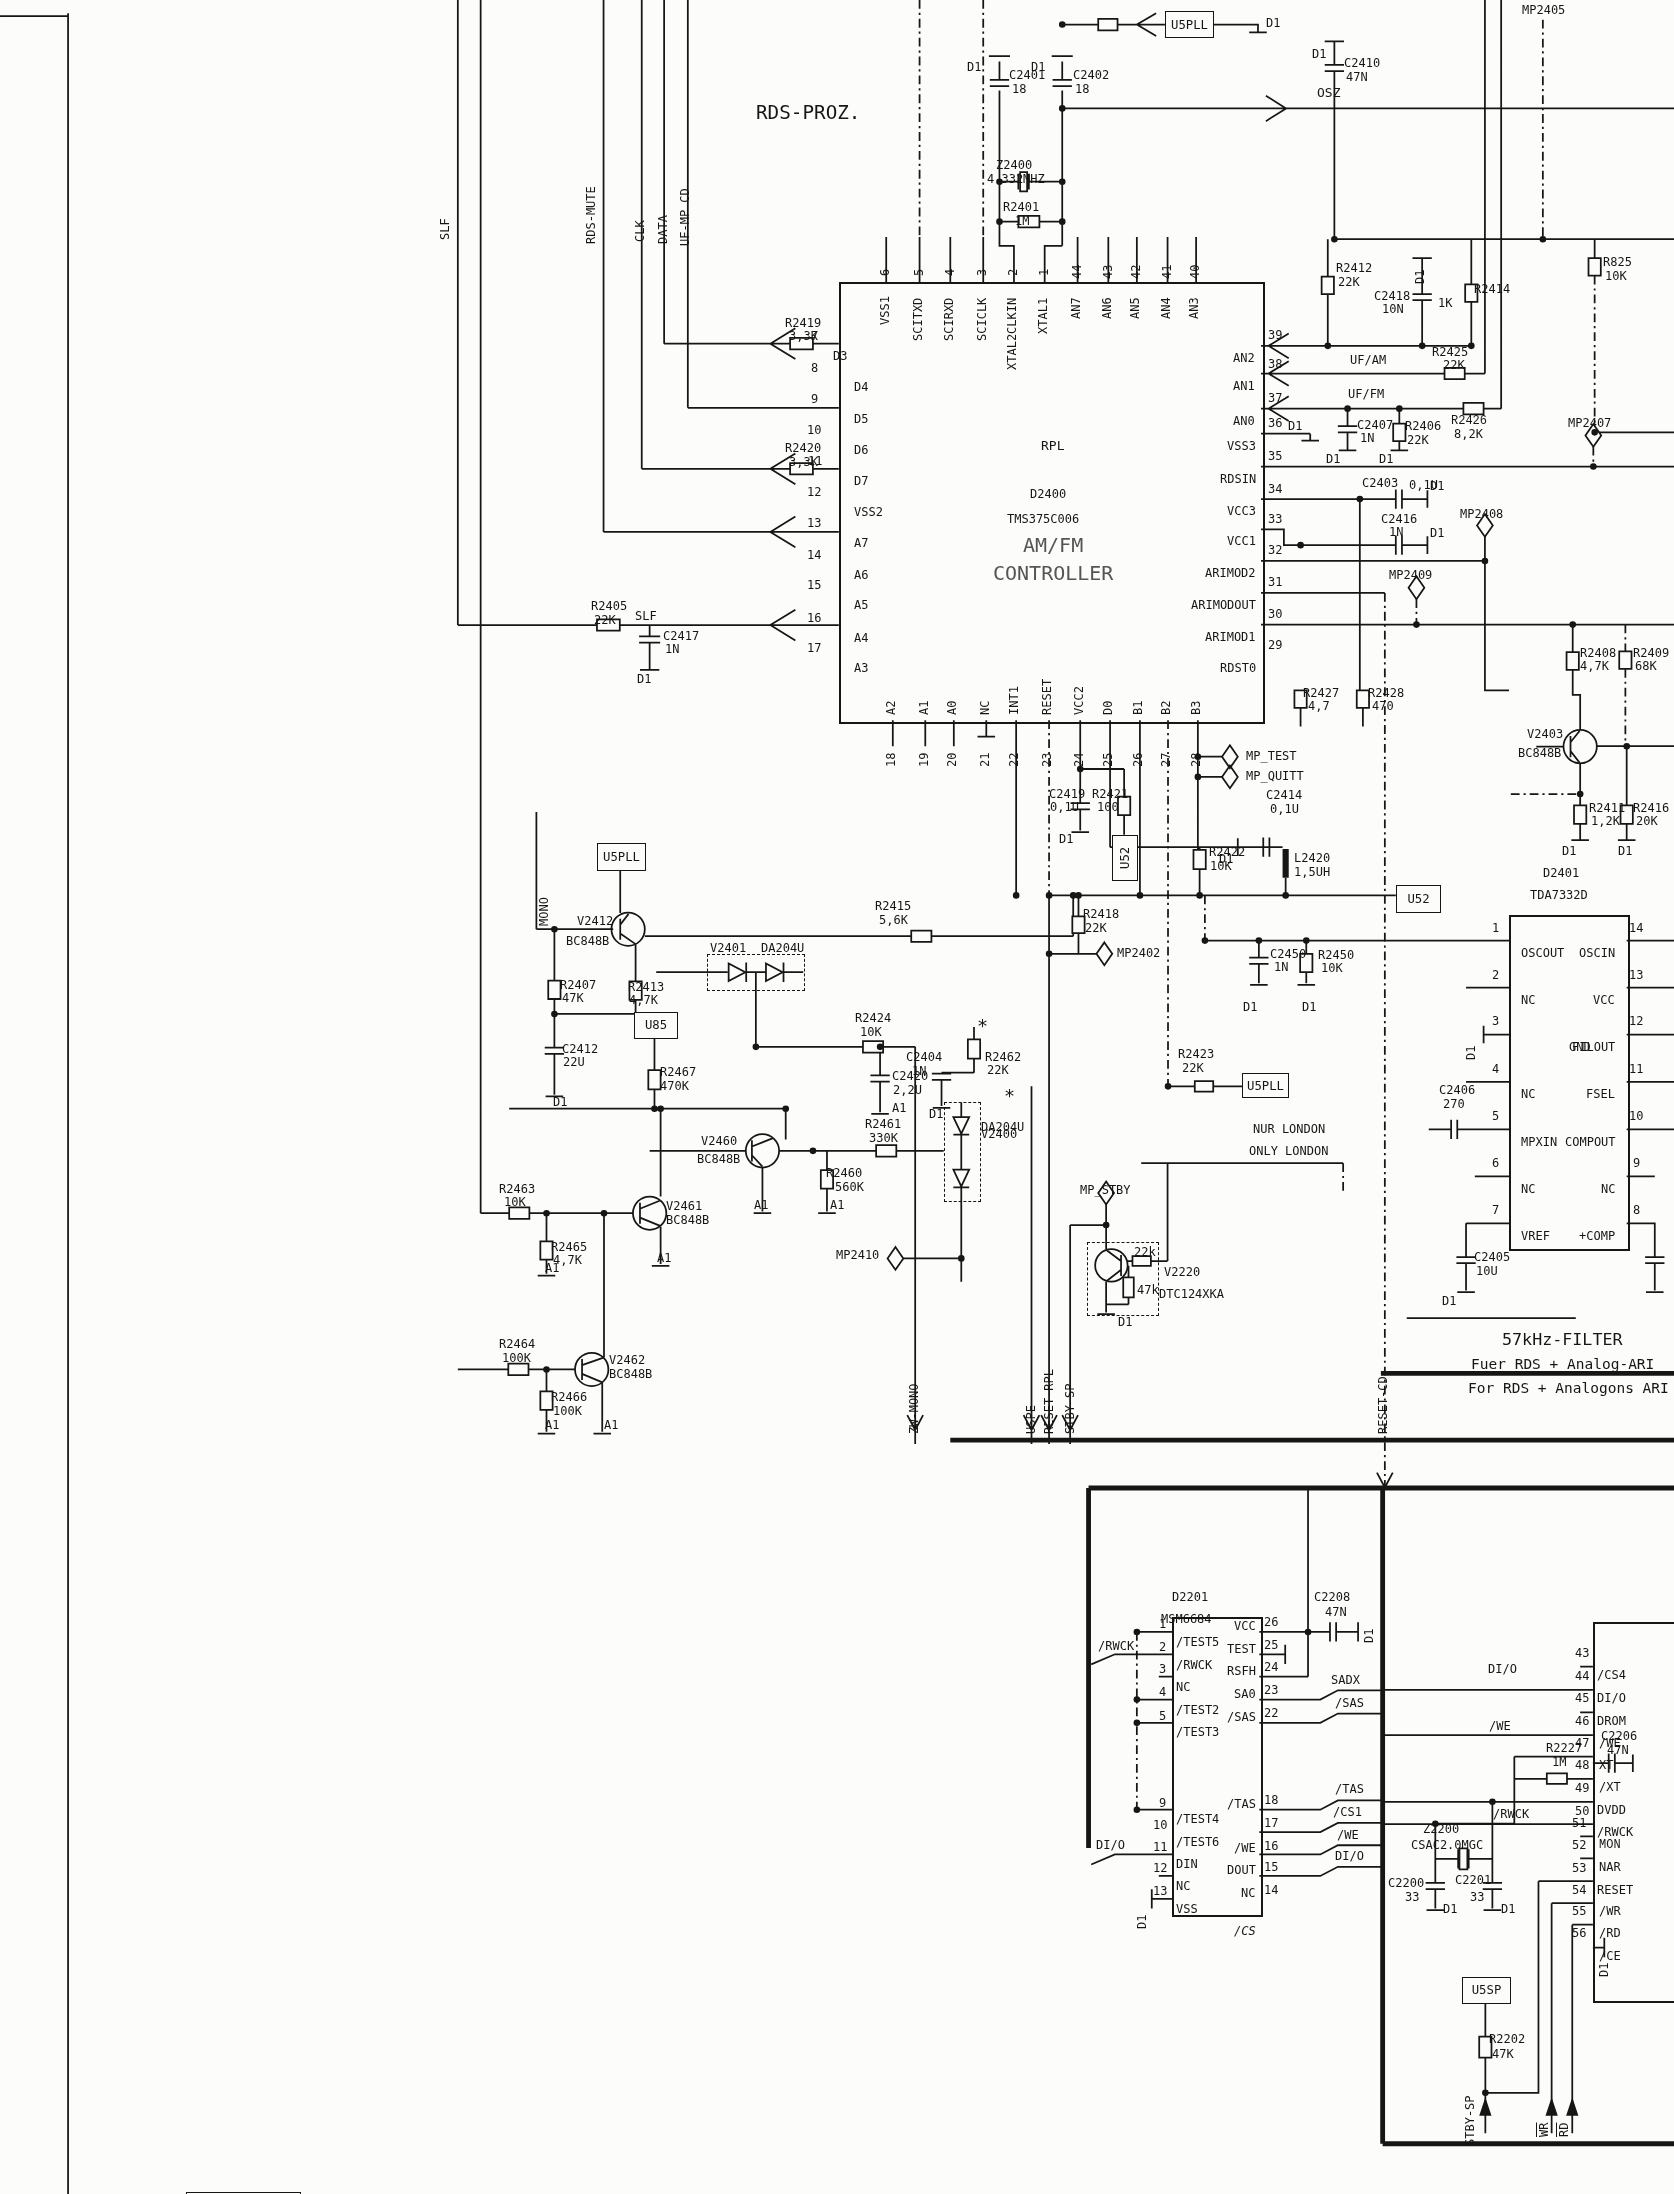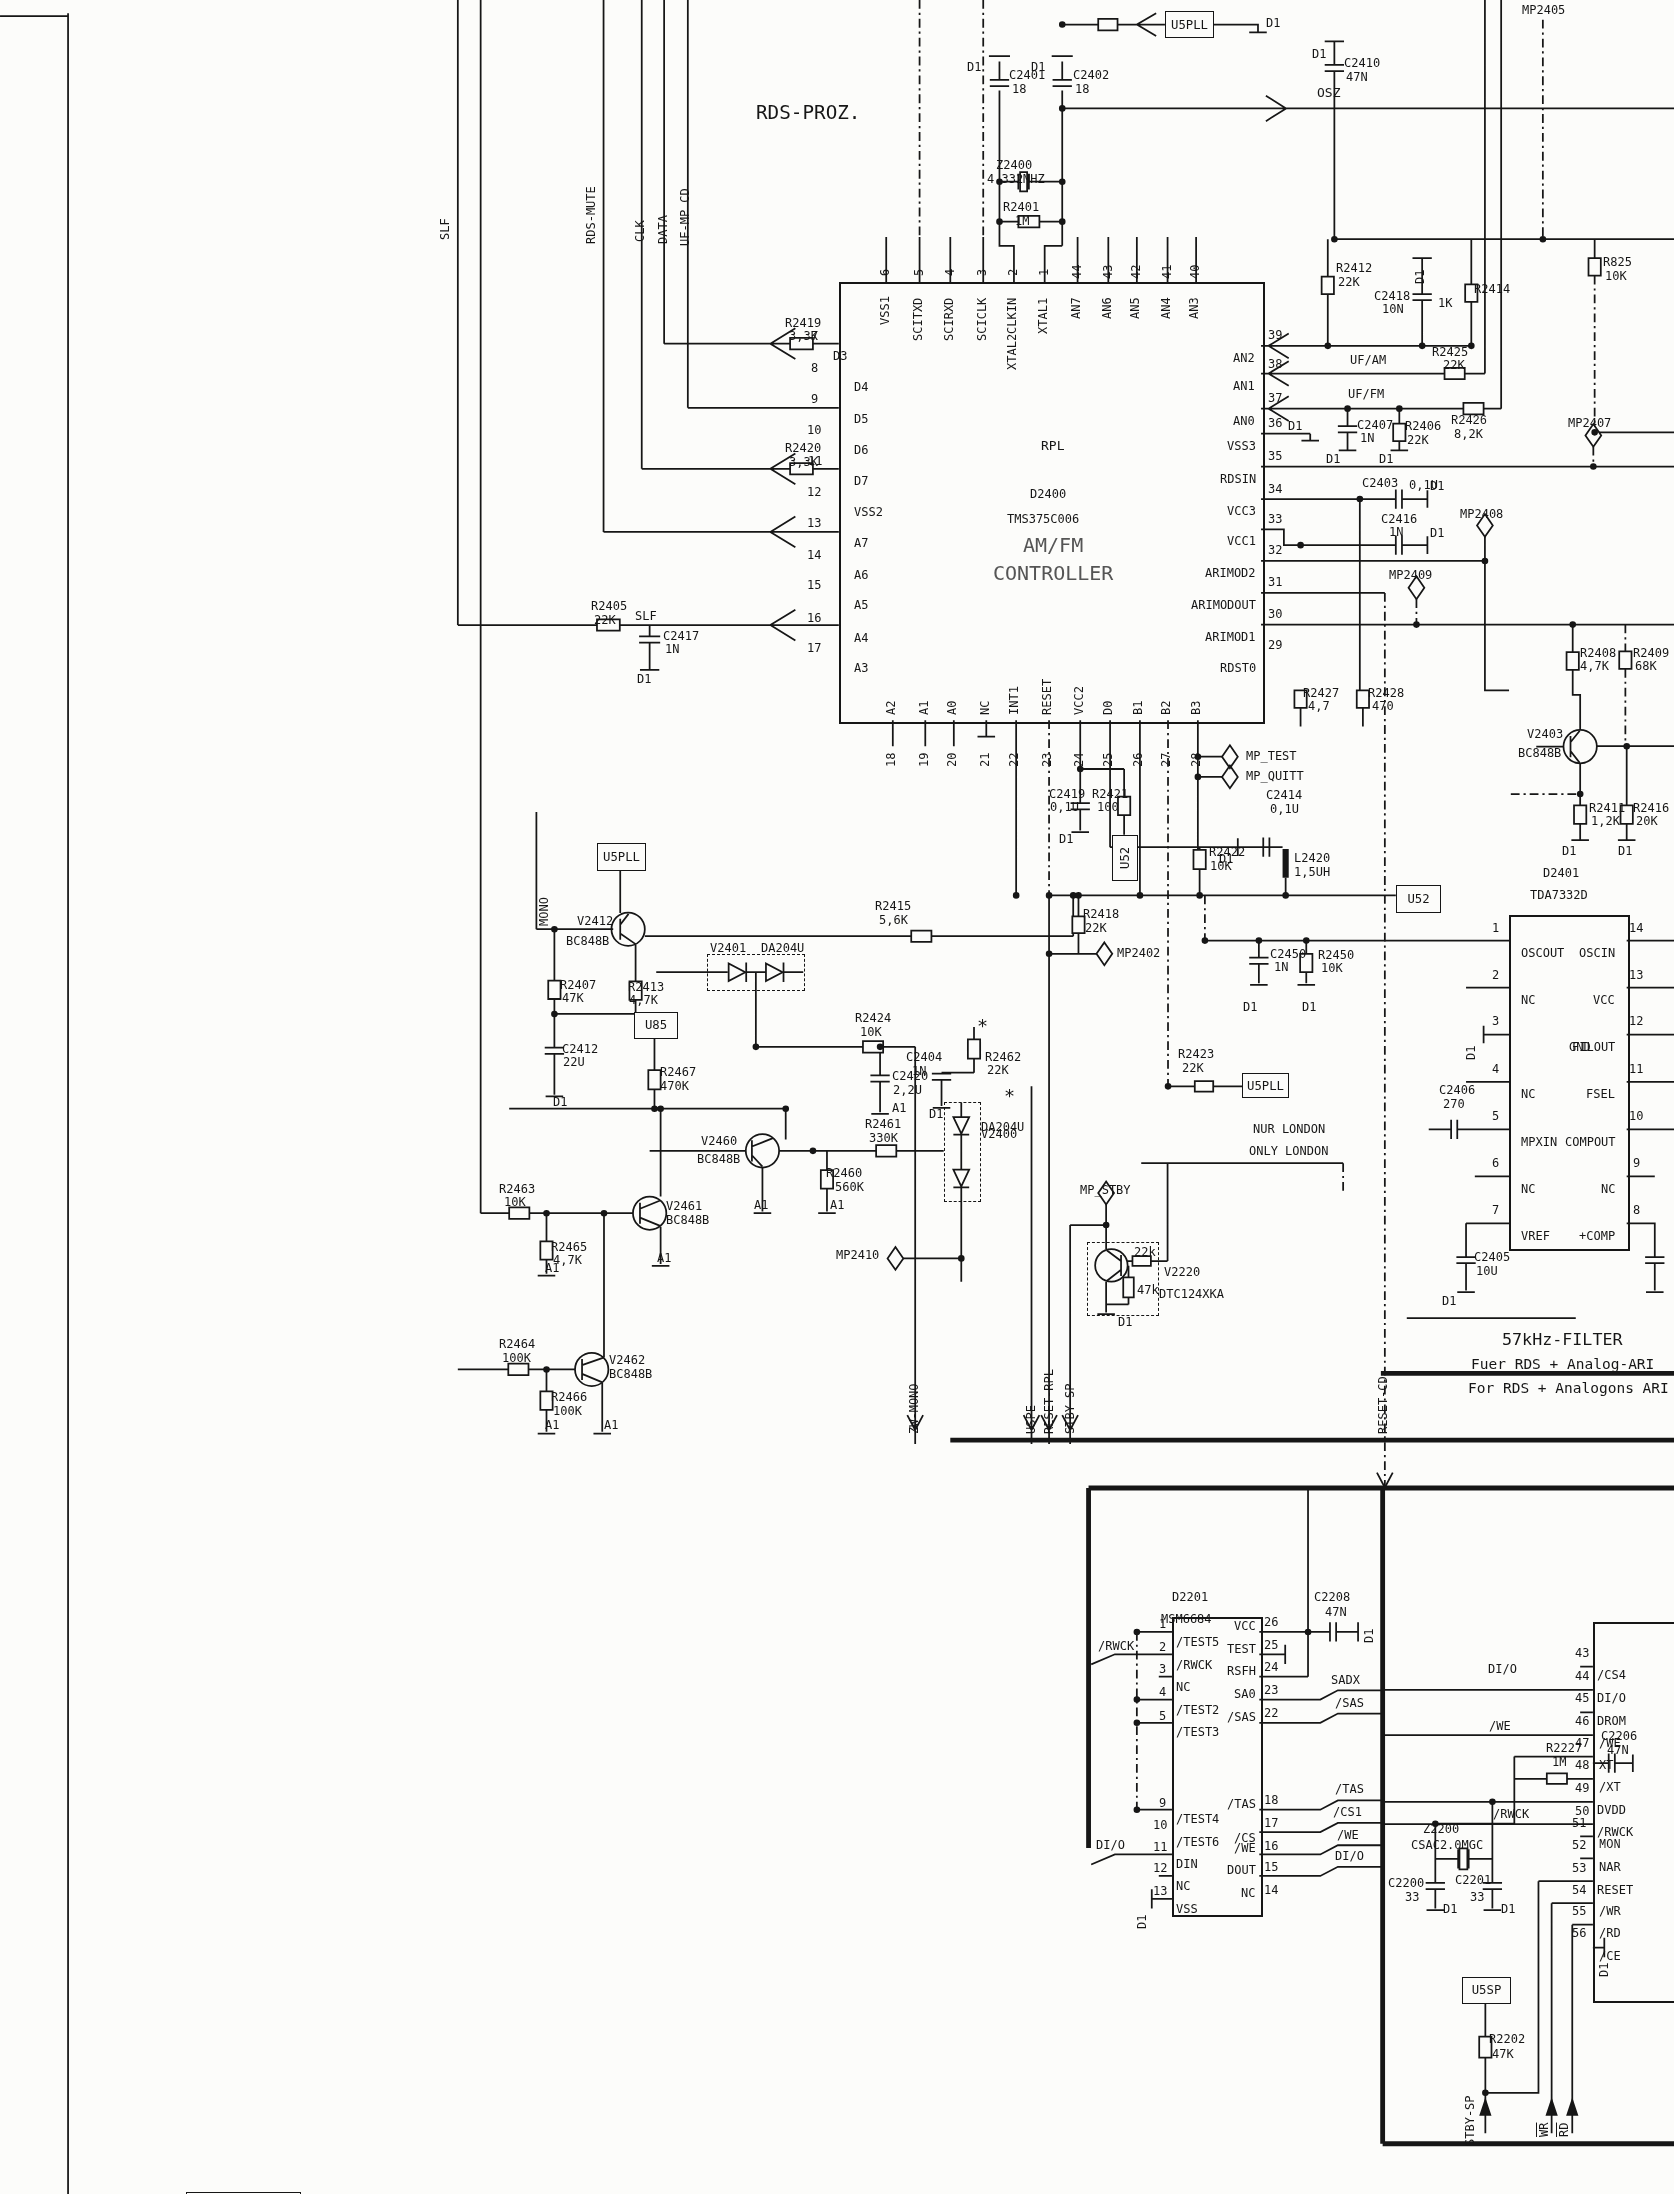--- a/index.html
+++ b/index.html
@@ -559,21 +559,21 @@
       <span class="lb" style="left: 1264px; top: 1817px;">17</span>
       <span class="lb" style="left: 1264px; top: 1840px;">16</span>
       <span class="lb" style="left: 1264px; top: 1861px;">15</span>
       <span class="lb" style="left: 1264px; top: 1884px;">14</span>
       <span class="lb" style="left: 1234px; top: 1620px;">VCC</span>
       <span class="lb" style="left: 1227px; top: 1643px;">TEST</span>
       <span class="lb" style="left: 1227px; top: 1665px;">RSFH</span>
       <span class="lb" style="left: 1234px; top: 1688px;">SA0</span>
       <span class="lb" style="left: 1227px; top: 1711px;">/SAS</span>
       <span class="lb" style="left: 1227px; top: 1798px;">/TAS</span>
-      <span class="lb" style="left: 1234px; top: 1832px;">/CS</span>
+      <span class="lb" style="left: 1234px; top: 1925px; font-style: italic;">/CS</span>
       <span class="lb" style="left: 1234px; top: 1842px;">/WE</span>
       <span class="lb" style="left: 1227px; top: 1864px;">DOUT</span>
       <span class="lb" style="left: 1241px; top: 1887px;">NC</span>
       <span class="lb" style="left: 1314px; top: 1591px;">C2208</span>
       <span class="lb" style="left: 1325px; top: 1606px;">47N</span>
       <span class="lb v" style="left: 1363px; top: 1643px;">D1</span>
       <span class="lb" style="left: 1098px; top: 1640px;">/RWCK</span>
       <span class="lb" style="left: 1096px; top: 1839px;">DI/O</span>
       <span class="lb v" style="left: 1136px; top: 1929px;">D1</span>
       <span class="lb" style="left: 1331px; top: 1674px;">SADX</span>

